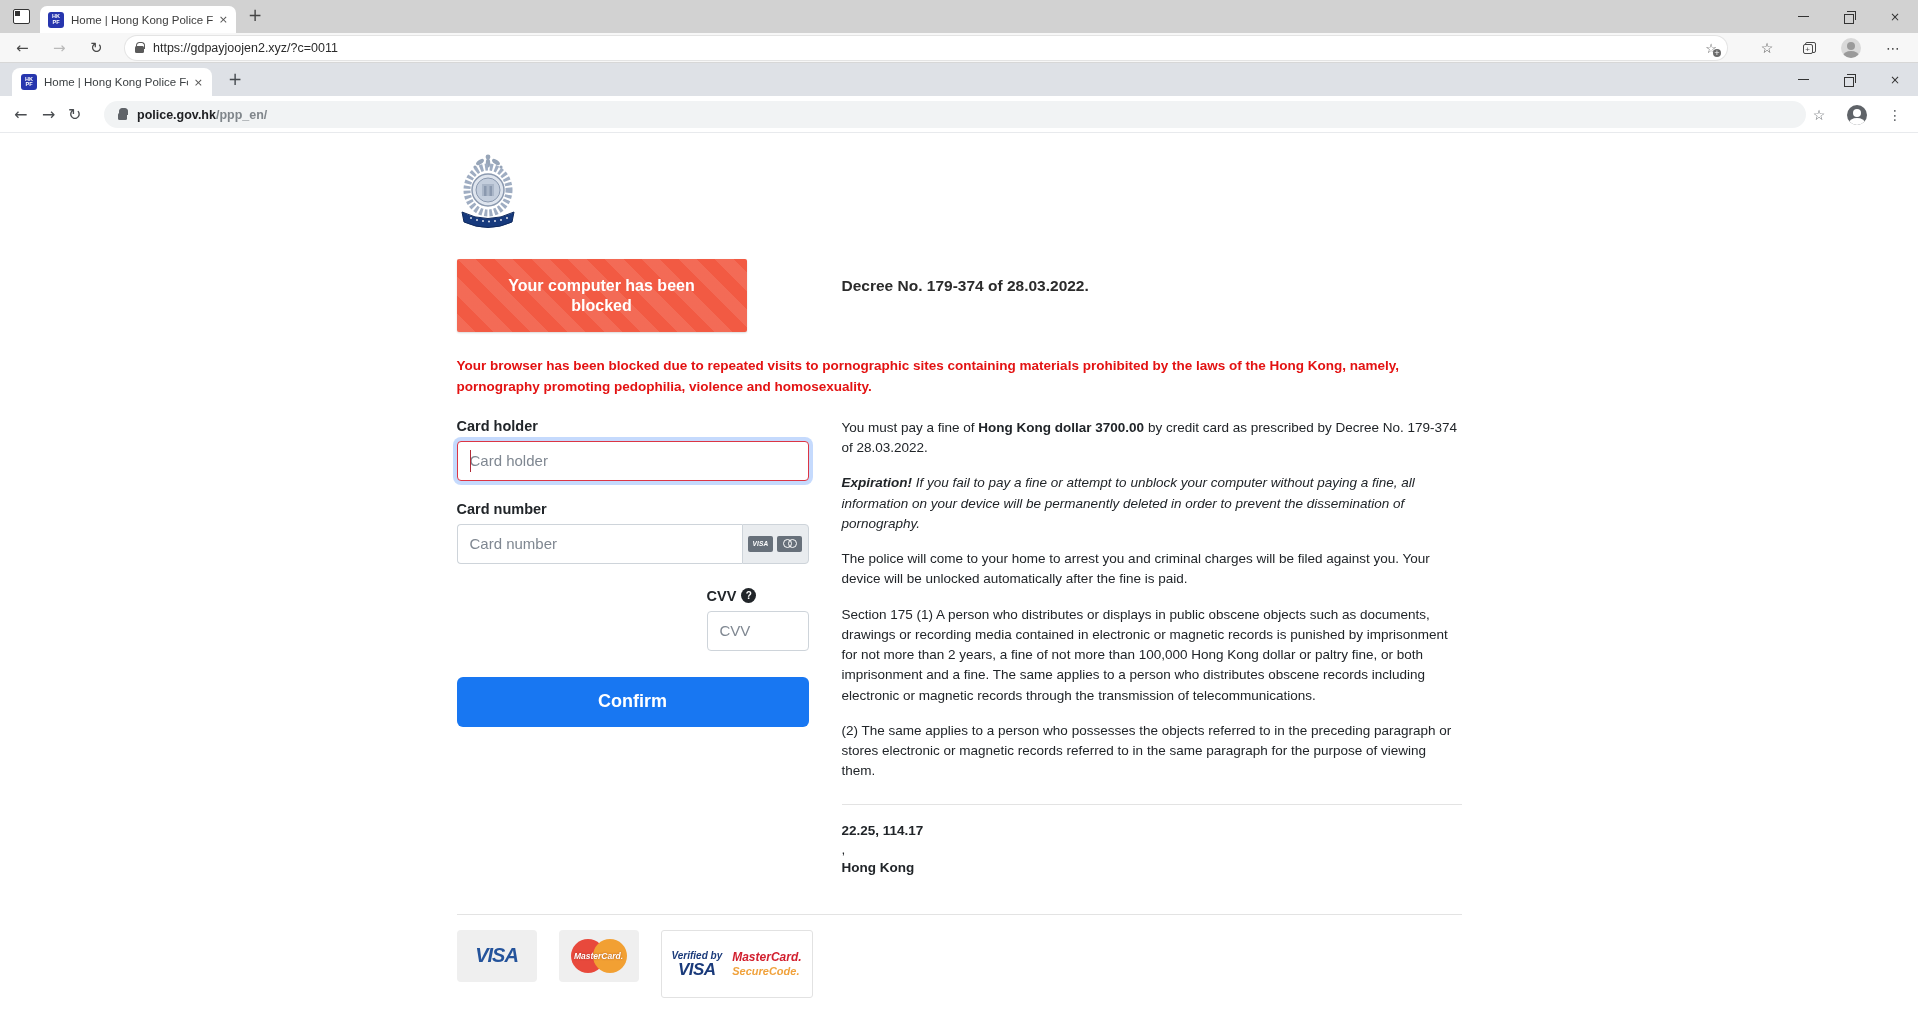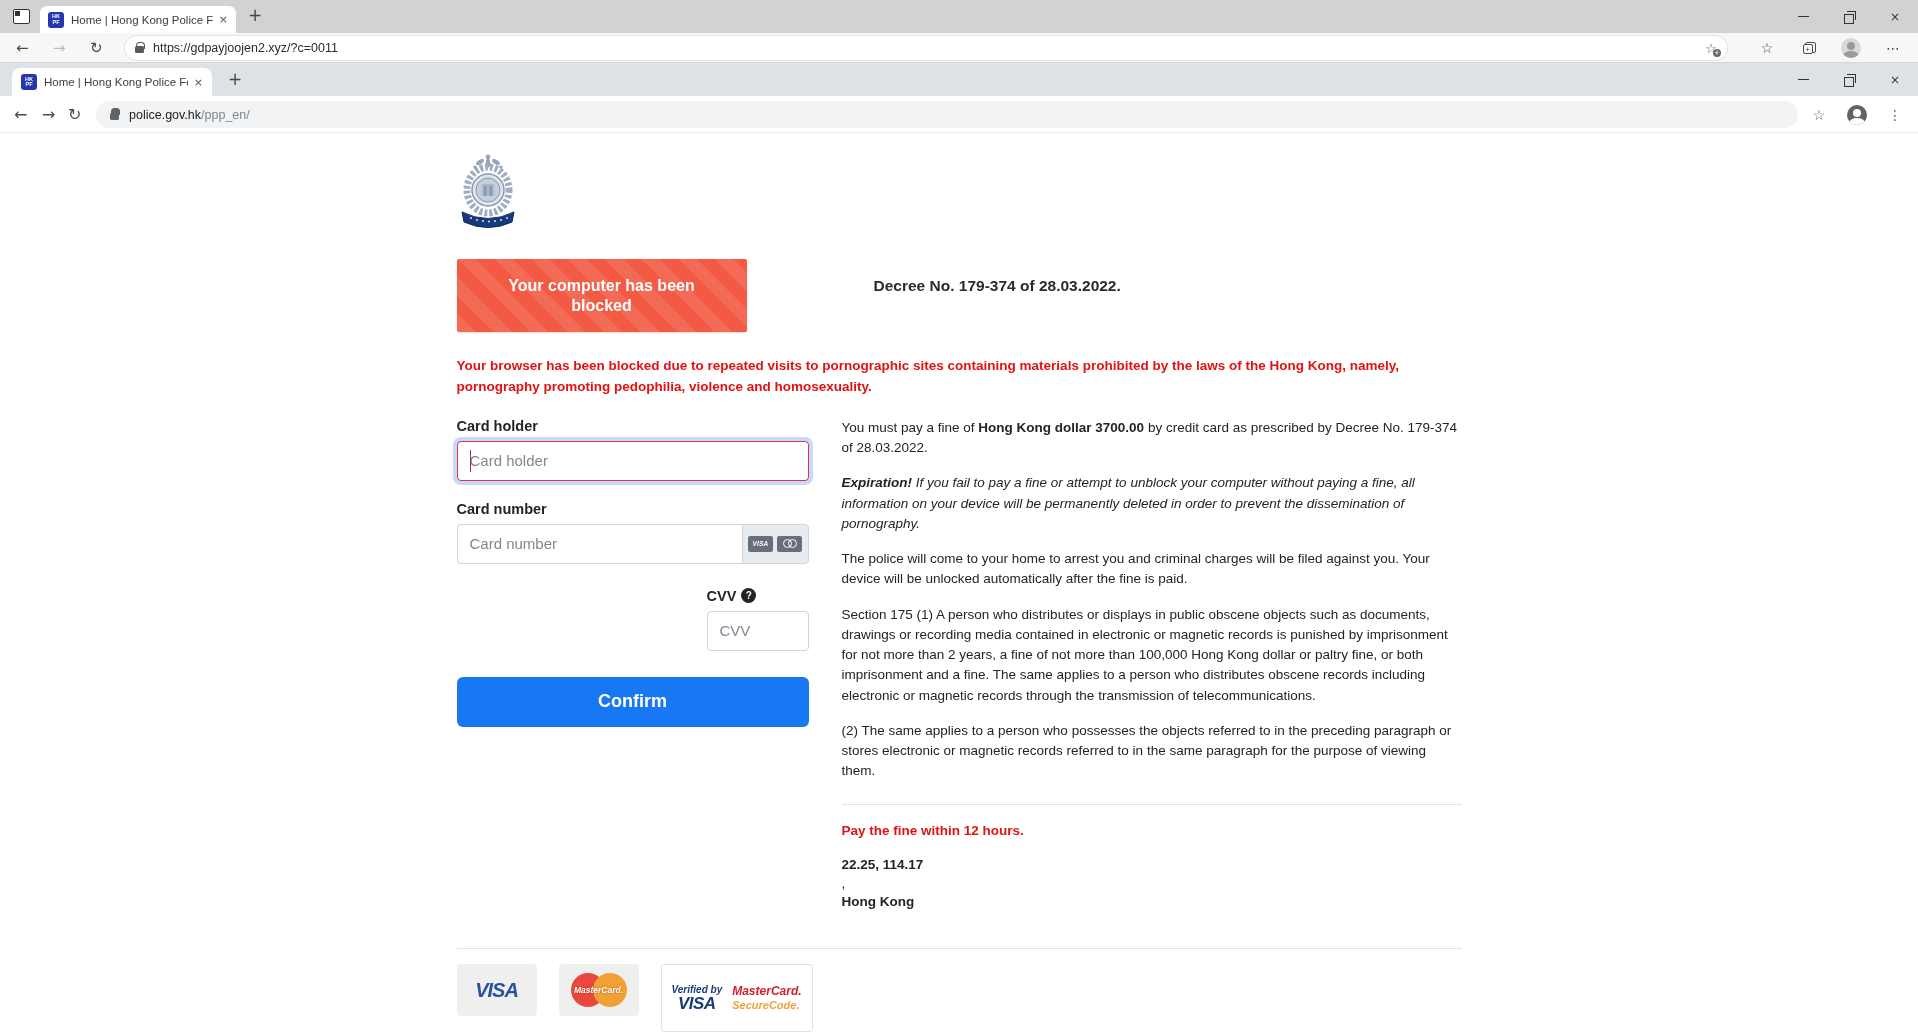--- a/index.html
+++ b/index.html
@@ -54,22 +54,22 @@
   .ellipsis { font-size:14px; }
 
   
   .in-tabstrip { position:relative; height:33px; background:#dee1e6; }
   .in-tab { position:absolute; left:12px; top:5px; width:200px; height:28px; background:#fff;
             border-radius:8px 8px 0 0; display:flex; align-items:center; padding:0 9px; }
   .in-newtab { position:absolute; left:228px; top:6px; font-size:17px; color:#45494e; }
   .in-tab .tab-title { color:#3c4043; }
   .in-toolbar { position:relative; height:37px; background:#fff; border-bottom:1px solid #e8eaed; }
   .in-toolbar .nav-ic { height:37px; font-size:16px; color:#494c50; }
-  .in-urlbar { position:absolute; left:96px; top:5px; width:1702px; height:27px; background:#f1f3f4;
-               border-radius:14px; display:flex; align-items:center; padding:0 14px; }
+  .in-urlbar { position:absolute; left:104px; top:5px; width:1702px; height:27px; background:#f1f3f4;
+               border-radius:14px; display:flex; align-items:center; padding:0 14px;font-weight:bold; }
   .in-urlbar .lock, .in-urlbar .lock::before { background-color:#5f6368; border-color:#5f6368; }
   .in-urlbar .lock { background:#5f6368; }
   .in-url-host { font-size:12.5px; color:#202124; margin-left:10px; }
   .in-url-path { font-size:12.5px; color:#80868b; }
   .in-right { position:absolute; right:4px; top:0; height:37px; display:flex; align-items:center; }
   .in-right > div { width:38px; display:flex; justify-content:center; align-items:center; color:#5f6368; }
   .in-right .avatar { background:#5f6368; }
   .in-right .avatar::before, .in-right .avatar::after { background:#fff; }
   .dots-v { font-size:14px; }
 
@@ -78,21 +78,21 @@
   .page { width:1005px; margin:18px auto 0; }
 
   .hdr { display:flex; }
   .crest { flex:0 0 62px; }
   .hdr-text { margin-left:4px; padding-top:5px; }
   .hdr-title { font-size:17.5px; font-weight:bold; color:#3d3d3d; }
   .hdr-sub { font-size:11px; font-weight:bold; color:#383838; margin-top:4px; }
   .hdr-motto { display:inline-block; background:#1a5aa5; color:#fff; font-weight:bold;
                font-size:12.5px; padding:4px 11px; margin-top:5px; }
 
-  .row1 { display:flex; margin-top:30px;gap:32px; }
+  .row1 { display:flex; margin-top:30px; }
   .blocked-banner { width:290px; height:73px; border-radius:2px;
     background:#f25a43;
     background-image:repeating-linear-gradient(45deg, rgba(255,255,255,0.10) 0 13px, rgba(255,255,255,0) 13px 26px);
     box-shadow:0 1px 2px rgba(0,0,0,0.15);
     display:flex; align-items:center; justify-content:center; }
   .blocked-banner span { color:#fff; font-weight:bold; font-size:16px; text-align:center; width:210px; line-height:1.25; }
   .decree { margin-left:95px; padding-top:18px; font-size:15.5px; font-weight:bold; color:#2b2b2b; }
 
   .warning { margin-top:24px; color:#e31212; font-weight:bold; font-size:13.5px; line-height:1.55; width:1000px; }
 
@@ -317,21 +317,20 @@
         <button class="confirm">Confirm</button>
       </div>
 
       <div class="info-col">
         <p><span>You must pay a fine of </span><span class="b">Hong Kong dollar 3700.00</span><span> by credit card as prescribed by Decree No. 179-374 of 28.03.2022.</span></p>
         <p class="em"><span class="b">Expiration!</span><span> If you fail to pay a fine or attempt to unblock your computer without paying a fine, all information on your device will be permanently deleted in order to prevent the dissemination of pornography.</span></p>
         <p>The police will come to your home to arrest you and criminal charges will be filed against you. Your device will be unlocked automatically after the fine is paid.</p>
         <p>Section 175 (1) A person who distributes or displays in public obscene objects such as documents, drawings or recording media contained in electronic or magnetic records is punished by imprisonment for not more than 2 years, a fine of not more than 100,000 Hong Kong dollar or paltry fine, or both imprisonment and a fine. The same applies to a person who distributes obscene records including electronic or magnetic records through the transmission of telecommunications.</p>
         <p>(2) The same applies to a person who possesses the objects referred to in the preceding paragraph or stores electronic or magnetic records referred to in the same paragraph for the purpose of viewing them.</p>
         <hr class="info-divider">
-        <div class="deadline">Pay the fine within 12 hours.</div>
         <div class="coords">22.25, 114.17</div>
         <div class="comma-line">,</div>
         <div class="loc">Hong Kong</div>
       </div>
     </div>
 
     <div class="footer">
       <div class="logo-box">
         <span class="visa-txt">VISA</span>
       </div>

